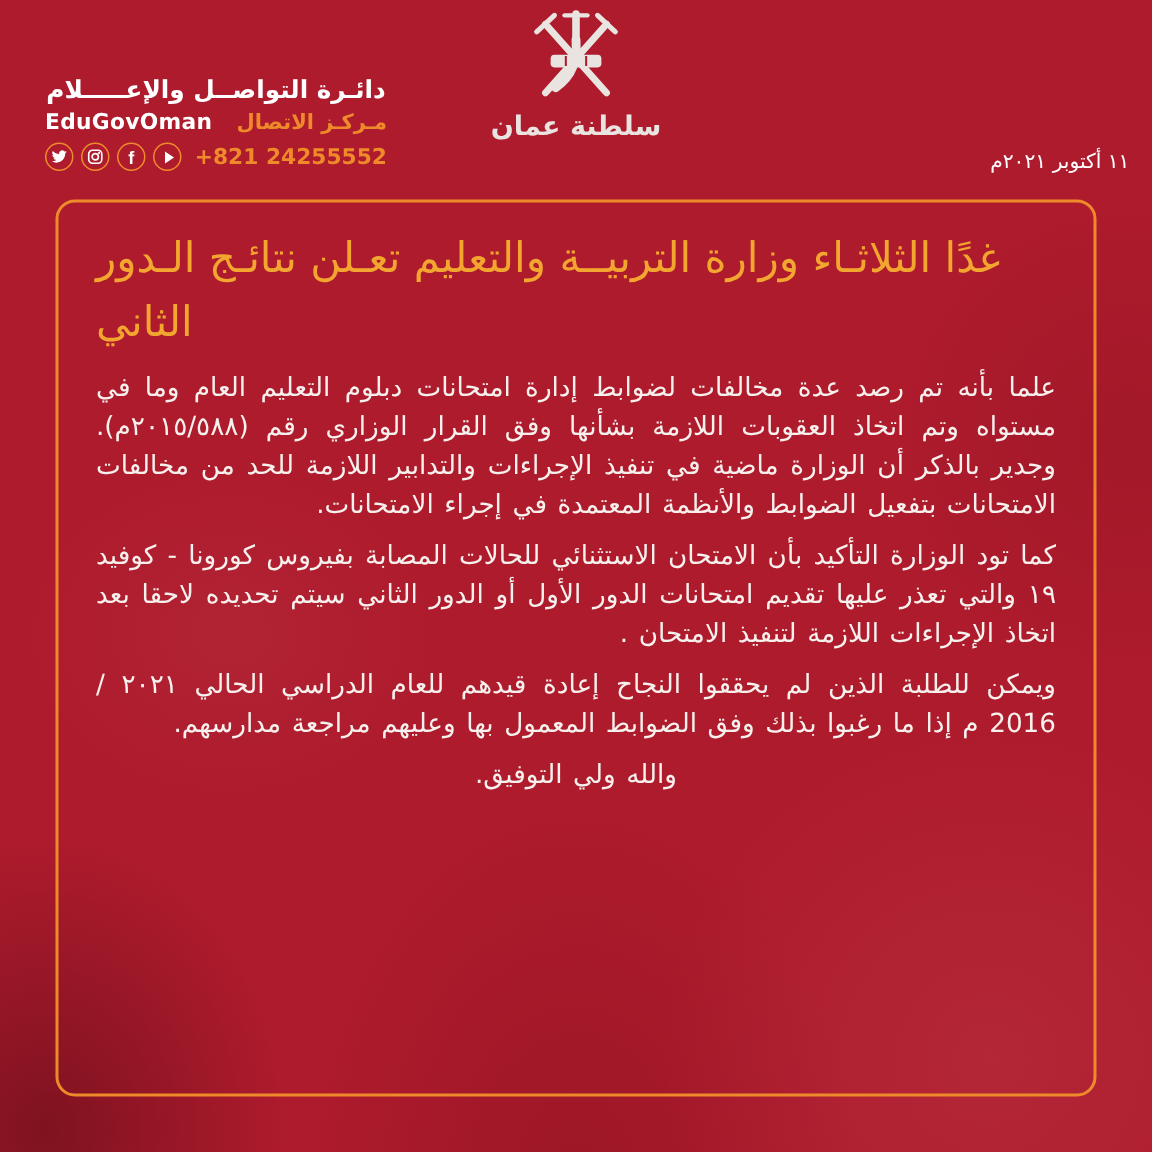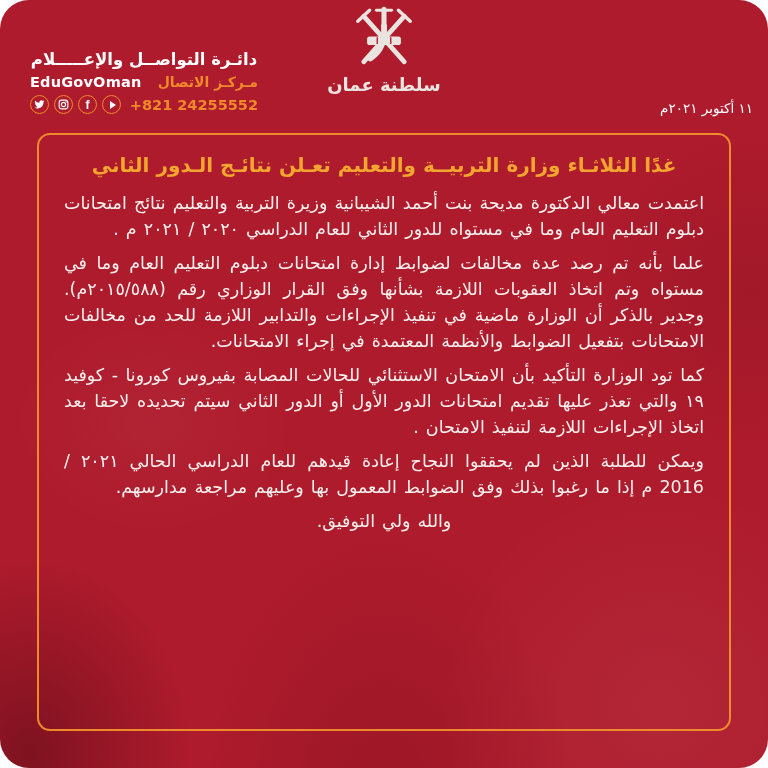--- a/index.html
+++ b/index.html
@@ -11,21 +11,20 @@
   body{font-family:"DejaVu Sans", sans-serif;}
   .poster{
     position:relative; width:768px; height:768px; overflow:hidden;
     background:
       radial-gradient(ellipse 230px 280px at 4% 98%, rgba(50,4,10,.38), transparent 70%),
       radial-gradient(ellipse 320px 320px at 86% 92%, rgba(255,228,215,.06), transparent 70%),
       radial-gradient(ellipse 260px 380px at 50% 104%, rgba(110,12,22,.28), transparent 72%),
       radial-gradient(ellipse 240px 240px at 98% 38%, rgba(120,16,26,.22), transparent 70%),
       radial-gradient(ellipse 200px 160px at 20% 55%, rgba(255,235,225,.04), transparent 70%),
       var(--red);
-    border-radius: 29px;
   }
   
   .contact-block{position:absolute; left:30px; top:50px; width:228px; color:#fff;}
   .dept{font-size:16.5px; font-weight:bold; text-align:center; white-space:nowrap;}
   .c-row{display:flex; justify-content:space-between; align-items:center; direction:rtl; margin-top:5px;}
   .call-center{color:var(--orange); font-weight:bold; font-size:14px;}
   .handle{color:#fff; font-weight:bold; font-size:14.5px; letter-spacing:.2px;}
   .phone{color:var(--orange); font-weight:bold; font-size:14.5px;}
   .icons{display:flex; gap:5px; direction:ltr;}
   .sicon{width:19px; height:19px; border:1.5px solid var(--orange); border-radius:50%;
@@ -37,21 +36,21 @@
   .emblem-block svg{display:block;}
   .emblem-country{font-size:18px; font-weight:bold; margin-top:2px; color:var(--silver);}
   .emblem-ministry{font-size:15px; font-weight:bold; margin-top:2px; color:var(--silver);}
   .date{position:absolute; top:100px; right:15px; color:#fff; font-size:13.5px; direction:rtl;}
   
   .notice-box{
     position:absolute; left:37px; top:133px; width:694px; height:598px;
     border:2px solid var(--orange); border-radius:13px;
     padding:15px 25px 10px; direction:rtl; overflow:hidden;
   }
-  .notice-title{color:var(--gold); font-weight:bold; text-align:center; font-size:20px; line-height:1.55; margin-bottom:9px;}
+  .notice-title{color:var(--gold); font-weight:normal; text-align:left; font-size:28px; line-height:1.55; margin-bottom:9px;}
   .notice-title span{display:block;}
   .notice-box p{color:var(--white); font-size:17.5px; line-height:26px; text-align:justify; margin-bottom:8px; word-spacing:1.5px;}
   .closing{text-align:center !important; margin-top:2px;}
 </style>
 </head>
 <body>
 
 <div class="poster">
 
   <div class="contact-block">
@@ -104,20 +103,19 @@
     </span>
     <div class="emblem-country">سلطنة عمان</div>
   </div>
 
   <div class="date">١١ أكتوبر ٢٠٢١م</div>
 
   <div class="notice-box">
     <div class="notice-title">
       <span>غدًا الثلاثـاء وزارة التربيــة والتعليم تعـلن نتائـج الـدور الثاني</span>
     </div>
-    <p>اعتمدت معالي الدكتورة مديحة بنت أحمد الشيبانية وزيرة التربية والتعليم نتائج امتحانات دبلوم التعليم العام وما في مستواه للدور الثاني للعام الدراسي ٢٠٢٠ / ٢٠٢١ م .</p>
     <p>علما بأنه تم رصد عدة مخالفات لضوابط إدارة امتحانات دبلوم التعليم العام وما في مستواه وتم اتخاذ العقوبات اللازمة بشأنها وفق القرار الوزاري رقم (٢٠١٥/٥٨٨م). وجدير بالذكر أن الوزارة ماضية في تنفيذ الإجراءات والتدابير اللازمة للحد من مخالفات الامتحانات بتفعيل الضوابط والأنظمة المعتمدة في إجراء الامتحانات.</p>
     <p>كما تود الوزارة التأكيد بأن الامتحان الاستثنائي للحالات المصابة بفيروس كورونا - كوفيد ١٩ والتي تعذر عليها تقديم امتحانات الدور الأول أو الدور الثاني سيتم تحديده لاحقا بعد اتخاذ الإجراءات اللازمة لتنفيذ الامتحان .</p>
     <p>ويمكن للطلبة الذين لم يحققوا النجاح إعادة قيدهم للعام الدراسي الحالي ٢٠٢١ / 2016 م إذا ما رغبوا بذلك وفق الضوابط المعمول بها وعليهم مراجعة مدارسهم.</p>
     <p class="closing">والله ولي التوفيق.</p>
   </div>
 
 </div>
 
 </body></html>

